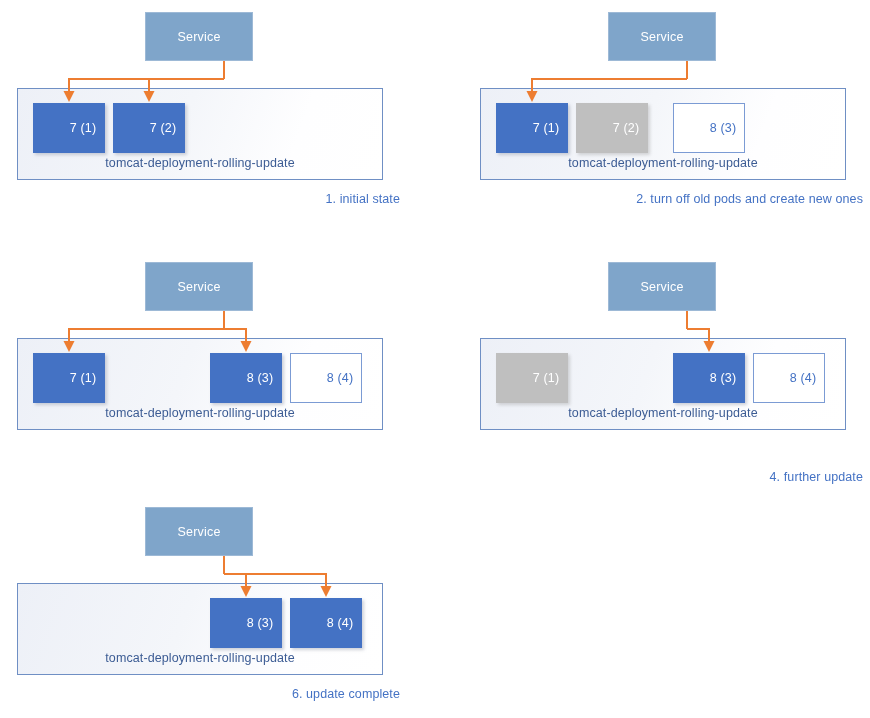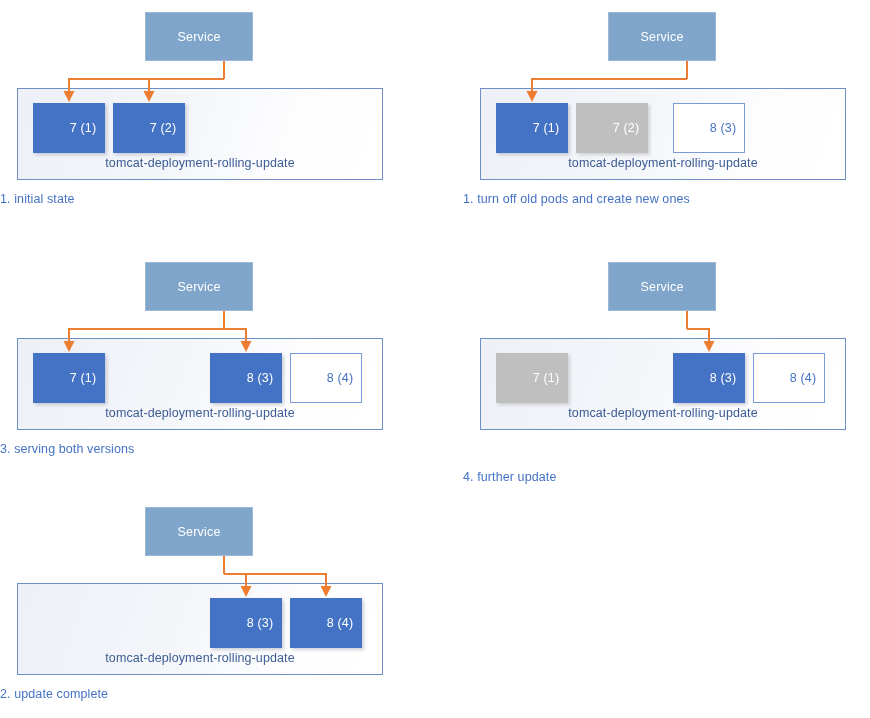--- a/index.html
+++ b/index.html
@@ -77,21 +77,21 @@
     box-shadow: 2px 2px 3px rgba(130,130,130,.3);
   }
   .pod.pending {
     background: #ffffff;
     border: 1px solid #7B9BD4;
     color: #4472C4;
   }
   
   .caption {
     position: absolute;
-    text-align: left;
+    text-align: right;
     color: #4472C4;
     font-size: 12.5px;
     letter-spacing: .1px;
     white-space: nowrap;
   }
   
   .connector {
     position: absolute;
     overflow: visible;
     pointer-events: none;
@@ -123,38 +123,37 @@
       </div>
       <div class="pod active" style="left: 33px; top: 103px; width: 72px; height: 50px;">7 (1)</div>
       <div class="pod terminating" style="left: 113px; top: 103px; width: 72px; height: 50px;">7 (2)</div>
       <div class="pod pending" style="left: 210px; top: 103px; width: 72px; height: 50px;">8 (3)</div>
       <div class="service-box" style="left: 145px; top: 12px; width: 108px; height: 49px;">Service</div>
       <svg class="connector" width="435" height="230" style="left: 0px; top: 0px;">
         <path d="M 224 61 L 224 79" stroke="#ED7D31" stroke-width="2" fill="none"></path>
         <path d="M 224 79 L 69 79 L 69 92" stroke="#ED7D31" stroke-width="2" fill="none"></path>
         <path d="M 63.5 91 L 74.5 91 L 69 102 Z" fill="#ED7D31"></path>
       </svg>
-      <div class="caption" style="left: 0px; top: 192px; width: 400px;">1. turn off old pods and create new ones</div>
+      <div class="caption" style="left: 0px; top: 192px; width: 400px;">2. turn off old pods and create new ones</div>
     </div>
     <div class="panel" style="left: 0px; top: 250px; width: 435px; height: 230px;">
       <div class="deployment" style="left: 17px; top: 88px; width: 366px; height: 92px;">
         <div class="deployment-label">tomcat-deployment-rolling-update</div>
       </div>
       <div class="pod active" style="left: 33px; top: 103px; width: 72px; height: 50px;">7 (1)</div>
       <div class="pod active" style="left: 210px; top: 103px; width: 72px; height: 50px;">8 (3)</div>
       <div class="pod pending" style="left: 290px; top: 103px; width: 72px; height: 50px;">8 (4)</div>
       <div class="service-box" style="left: 145px; top: 12px; width: 108px; height: 49px;">Service</div>
       <svg class="connector" width="435" height="230" style="left: 0px; top: 0px;">
         <path d="M 224 61 L 224 79" stroke="#ED7D31" stroke-width="2" fill="none"></path>
         <path d="M 224 79 L 69 79 L 69 92" stroke="#ED7D31" stroke-width="2" fill="none"></path>
         <path d="M 63.5 91 L 74.5 91 L 69 102 Z" fill="#ED7D31"></path>
         <path d="M 224 79 L 246 79 L 246 92" stroke="#ED7D31" stroke-width="2" fill="none"></path>
         <path d="M 240.5 91 L 251.5 91 L 246 102 Z" fill="#ED7D31"></path>
       </svg>
-      <div class="caption" style="left: 0px; top: 192px; width: 400px;">3. serving both versions</div>
     </div>
     <div class="panel" style="left: 463px; top: 250px; width: 435px; height: 230px;">
       <div class="deployment" style="left: 17px; top: 88px; width: 366px; height: 92px;">
         <div class="deployment-label">tomcat-deployment-rolling-update</div>
       </div>
       <div class="pod terminating" style="left: 33px; top: 103px; width: 72px; height: 50px;">7 (1)</div>
       <div class="pod active" style="left: 210px; top: 103px; width: 72px; height: 50px;">8 (3)</div>
       <div class="pod pending" style="left: 290px; top: 103px; width: 72px; height: 50px;">8 (4)</div>
       <div class="service-box" style="left: 145px; top: 12px; width: 108px; height: 49px;">Service</div>
       <svg class="connector" width="435" height="230" style="left: 0px; top: 0px;">
@@ -171,15 +170,15 @@
       <div class="pod active" style="left: 210px; top: 103px; width: 72px; height: 50px;">8 (3)</div>
       <div class="pod active" style="left: 290px; top: 103px; width: 72px; height: 50px;">8 (4)</div>
       <div class="service-box" style="left: 145px; top: 12px; width: 108px; height: 49px;">Service</div>
       <svg class="connector" width="435" height="230" style="left: 0px; top: 0px;">
         <path d="M 224 61 L 224 79" stroke="#ED7D31" stroke-width="2" fill="none"></path>
         <path d="M 224 79 L 246 79 L 246 92" stroke="#ED7D31" stroke-width="2" fill="none"></path>
         <path d="M 240.5 91 L 251.5 91 L 246 102 Z" fill="#ED7D31"></path>
         <path d="M 224 79 L 326 79 L 326 92" stroke="#ED7D31" stroke-width="2" fill="none"></path>
         <path d="M 320.5 91 L 331.5 91 L 326 102 Z" fill="#ED7D31"></path>
       </svg>
-      <div class="caption" style="left: 0px; top: 192px; width: 400px;">2. update complete</div>
+      <div class="caption" style="left: 0px; top: 192px; width: 400px;">6. update complete</div>
     </div>
   </div>
 
 </body></html>

